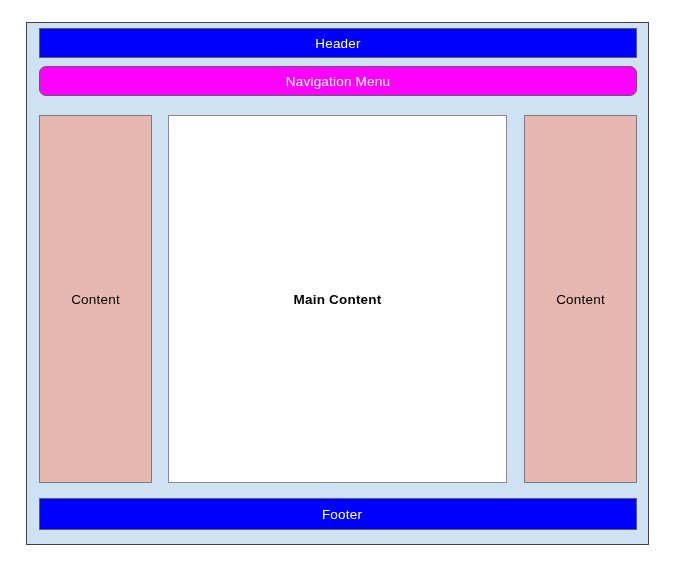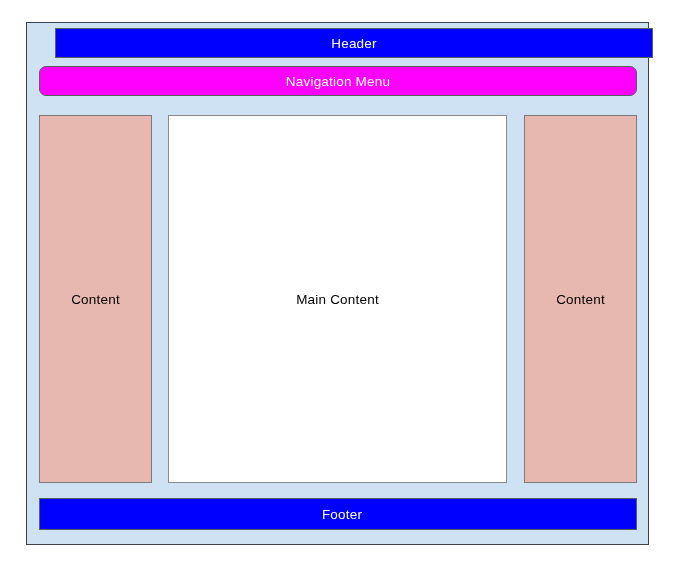--- a/index.html
+++ b/index.html
@@ -38,21 +38,20 @@
     overflow: hidden;
   }
   .box.light-text { color: #ffffff; }
   .box.dark-text  { color: #000000; align-items: center; }
 
   .header-box {
     left: 12px; top: 5px;
     width: 598px; height: 30px;
     background: #0000ff;
     border-color: #5a5f66;
-    margin-left: 16px;
   }
   .nav-box {
     left: 12px; top: 43px;
     width: 598px; height: 30px;
     background: #ff00ff;
     border-color: #5a5f66;
   }
   .sidebar-left-box {
     left: 12px; top: 92px;
     width: 113px; height: 368px;
@@ -90,21 +89,21 @@
     </div>
 
     <div class="box nav-box light-text" style="background-color: rgb(255, 0, 255); color: rgb(255, 255, 255); border-radius: 7px;">
       <span>Navigation Menu</span>
     </div>
 
     <div class="box sidebar-left-box dark-text" style="background-color: rgb(230, 184, 175); color: rgb(0, 0, 0);">
       <span>Content</span>
     </div>
 
-    <div class="box main-box dark-text" style="background-color: rgb(255, 255, 255); color: rgb(0, 0, 0);">
+    <div class="box main-box dark-text" style="background-color: rgb(255, 255, 255); color: rgb(0, 0, 0); font-weight: bold;">
       <span>Main Content</span>
     </div>
 
     <div class="box sidebar-right-box dark-text" style="background-color: rgb(230, 184, 175); color: rgb(0, 0, 0);">
       <span>Content</span>
     </div>
 
     <div class="box footer-box light-text" style="background-color: rgb(0, 0, 255); color: rgb(255, 255, 255);">
       <span>Footer</span>
     </div>

